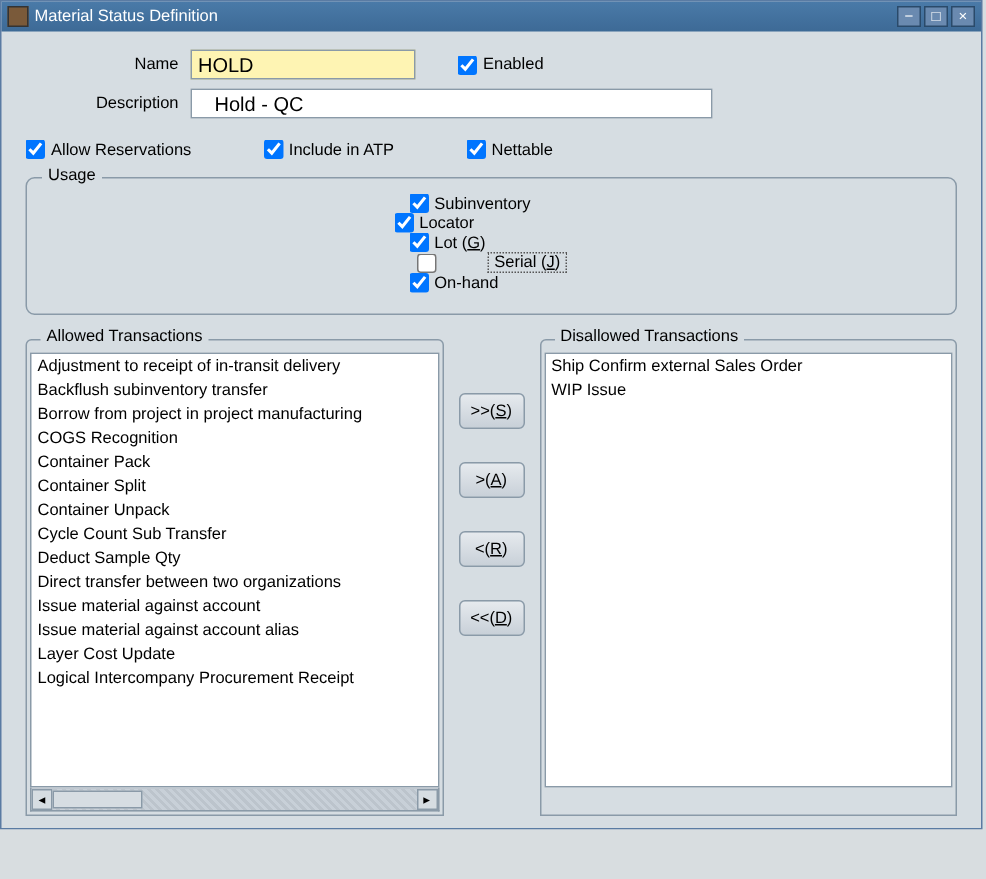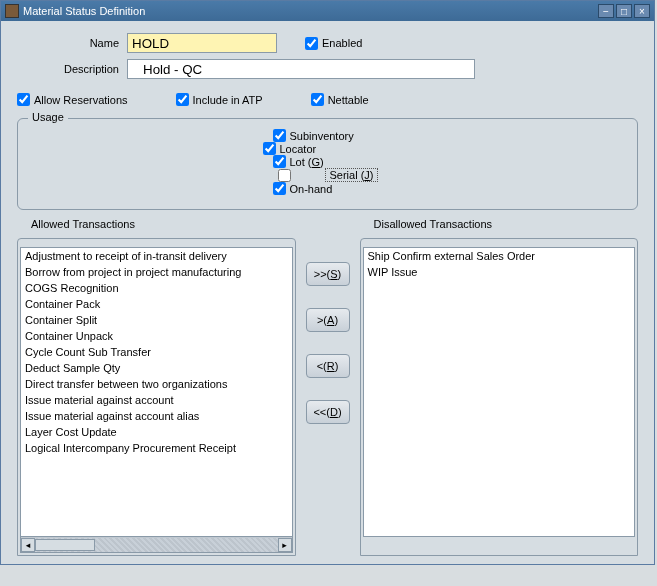--- a/index.html
+++ b/index.html
@@ -121,21 +121,21 @@
   .list-title {
     position: absolute;
     top: -8px;
     left: 10px;
     background: #d6dde2;
     padding: 0 4px;
   }
   .list-wrap {
     border: 1px solid #8a9aa8;
     border-radius: 4px 4px 0 0;
-    margin-top: 12px;
+    margin-top: 0px;
     padding-top: 8px;
   }
   .listbox {
     background: #fff;
     border: 1px solid #8a9aa8;
     height: 290px;
     overflow-y: scroll;
     overflow-x: hidden;
     margin: 0 2px 0 2px;
   }
@@ -254,20 +254,21 @@
         </label>
       </div>
     </div>
 
     <div class="lists-area">
       <div class="list-box">
         <div class="list-wrap">
           <div class="list-title">Allowed Transactions</div>
           <div class="listbox" id="allowed-list">
               <div class="row">Adjustment to receipt of in-transit delivery</div>
+              <div class="row">Backflush subinventory transfer</div>
               <div class="row">Borrow from project in project manufacturing</div>
               <div class="row">COGS Recognition</div>
               <div class="row">Container Pack</div>
               <div class="row">Container Split</div>
               <div class="row">Container Unpack</div>
               <div class="row">Cycle Count Sub Transfer</div>
               <div class="row">Deduct Sample Qty</div>
               <div class="row">Direct transfer between two organizations</div>
               <div class="row">Issue material against account</div>
               <div class="row">Issue material against account alias</div>

